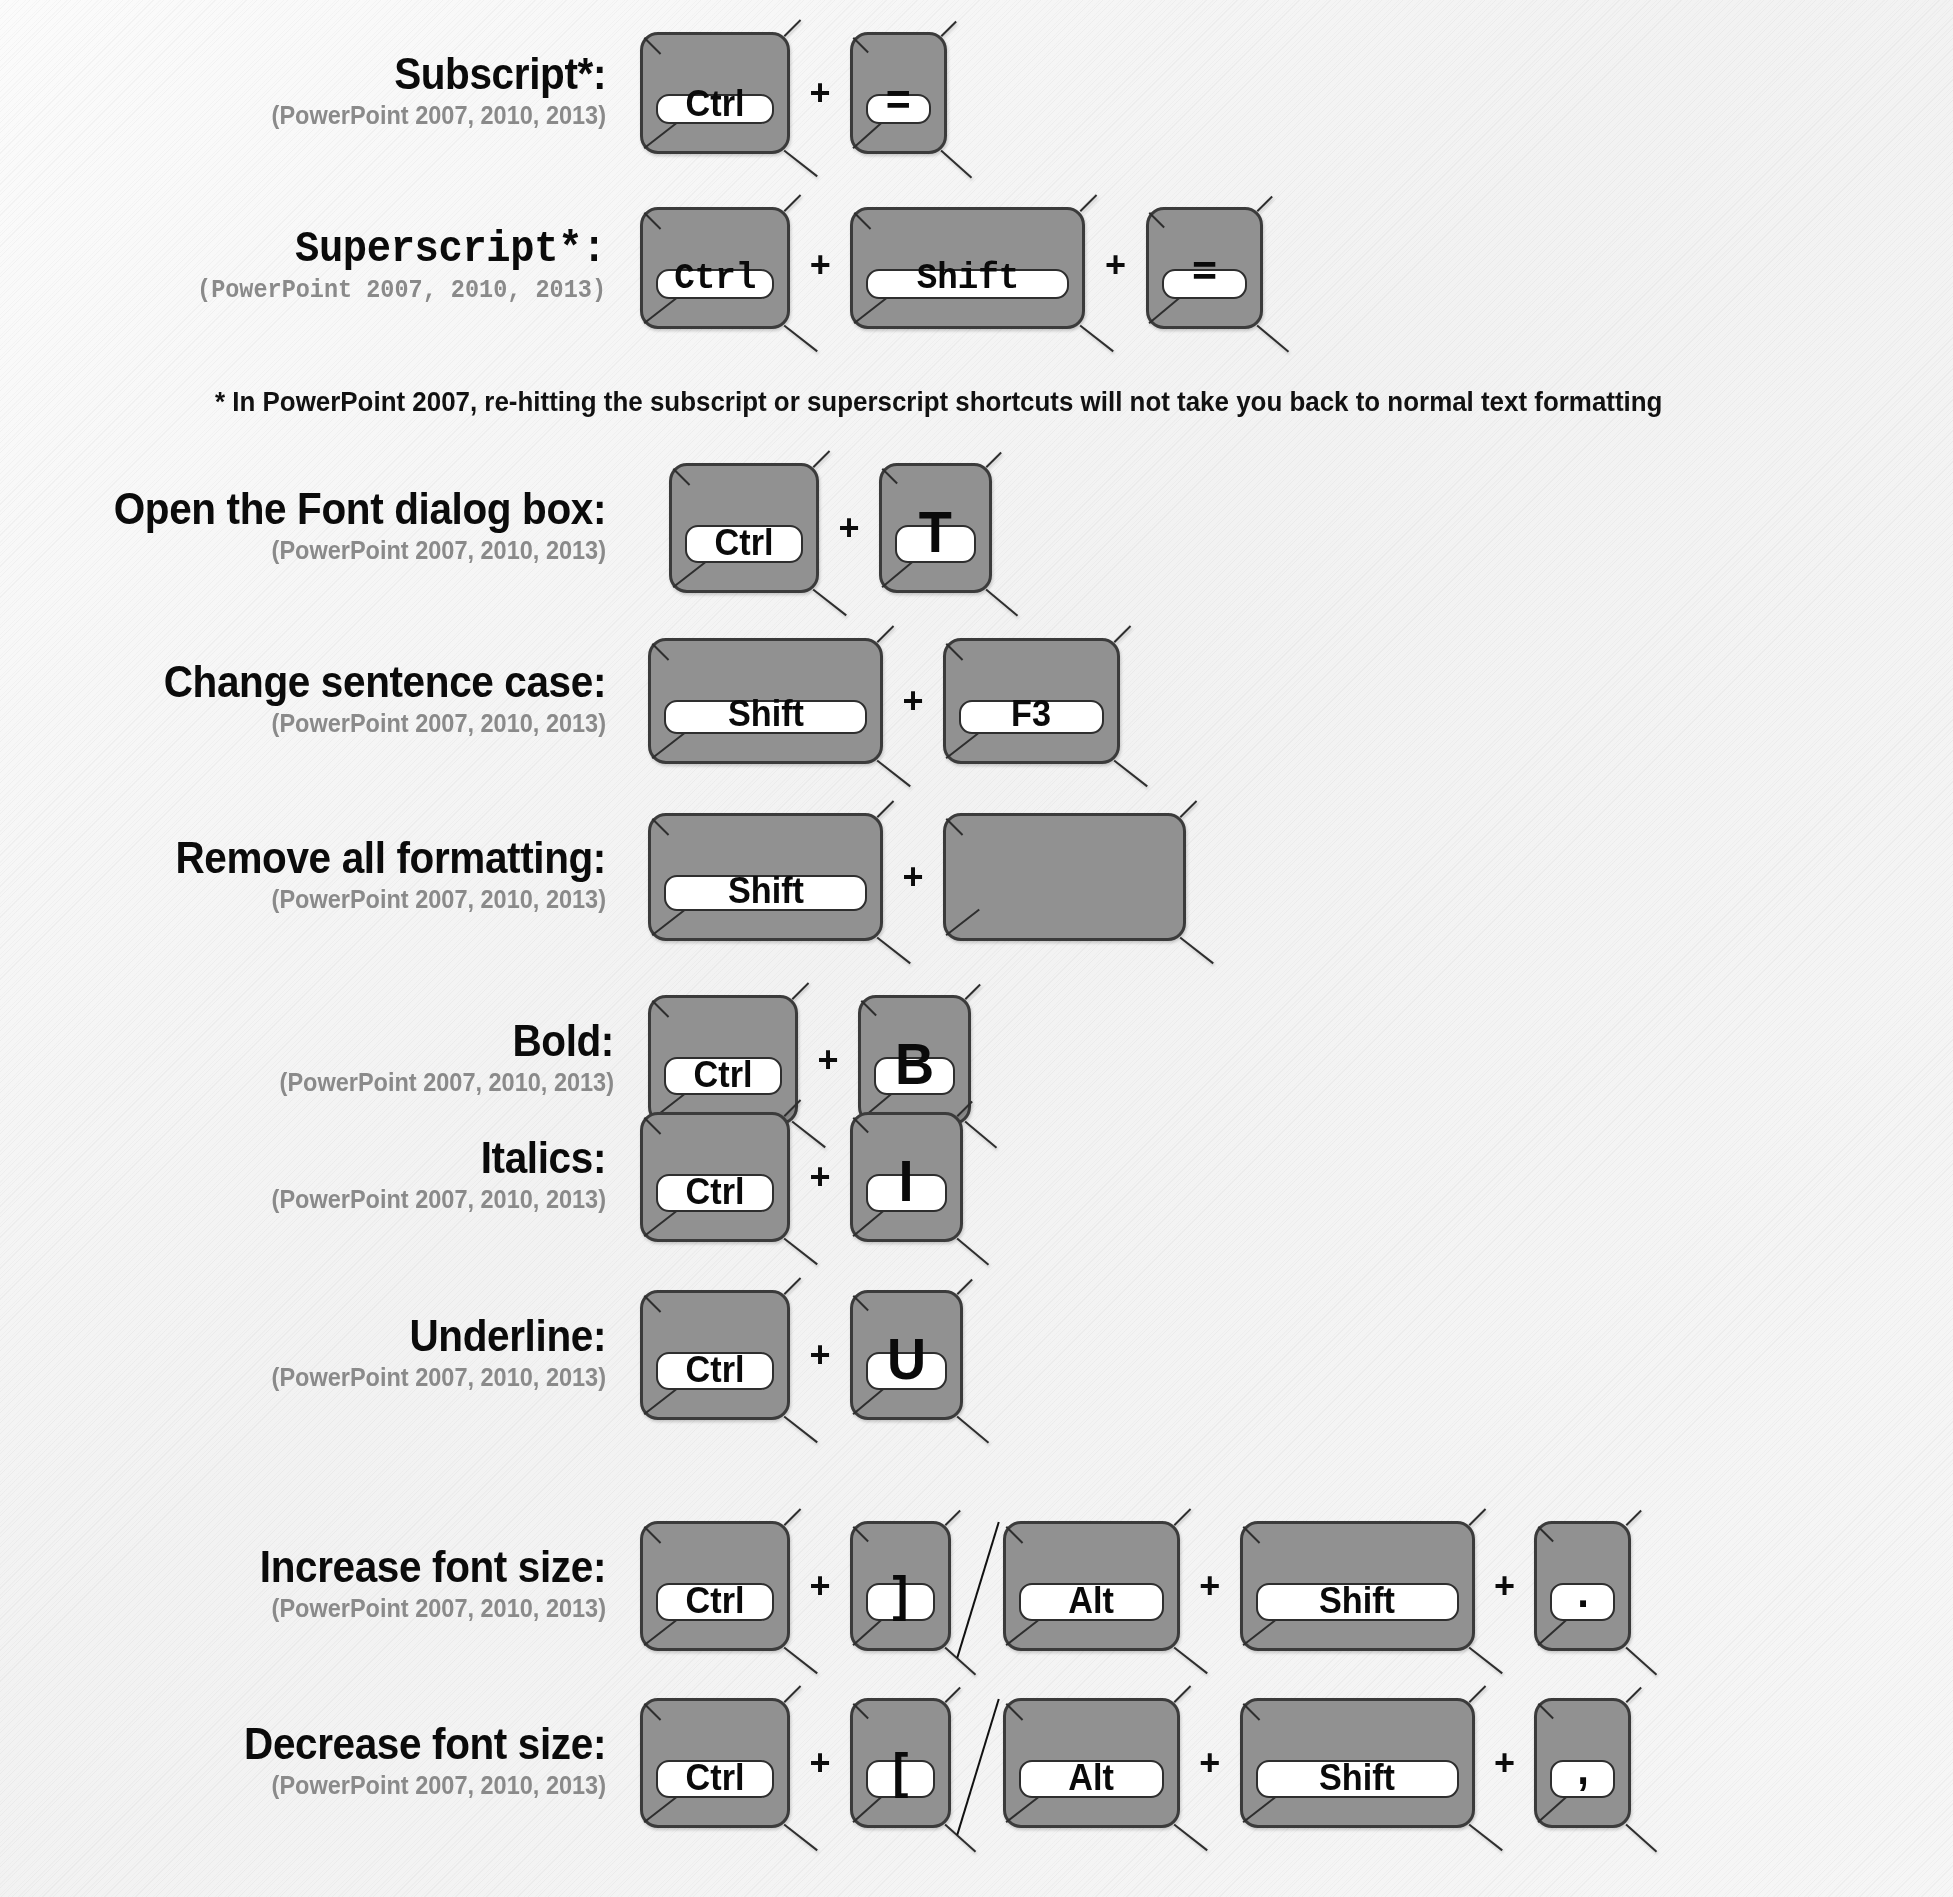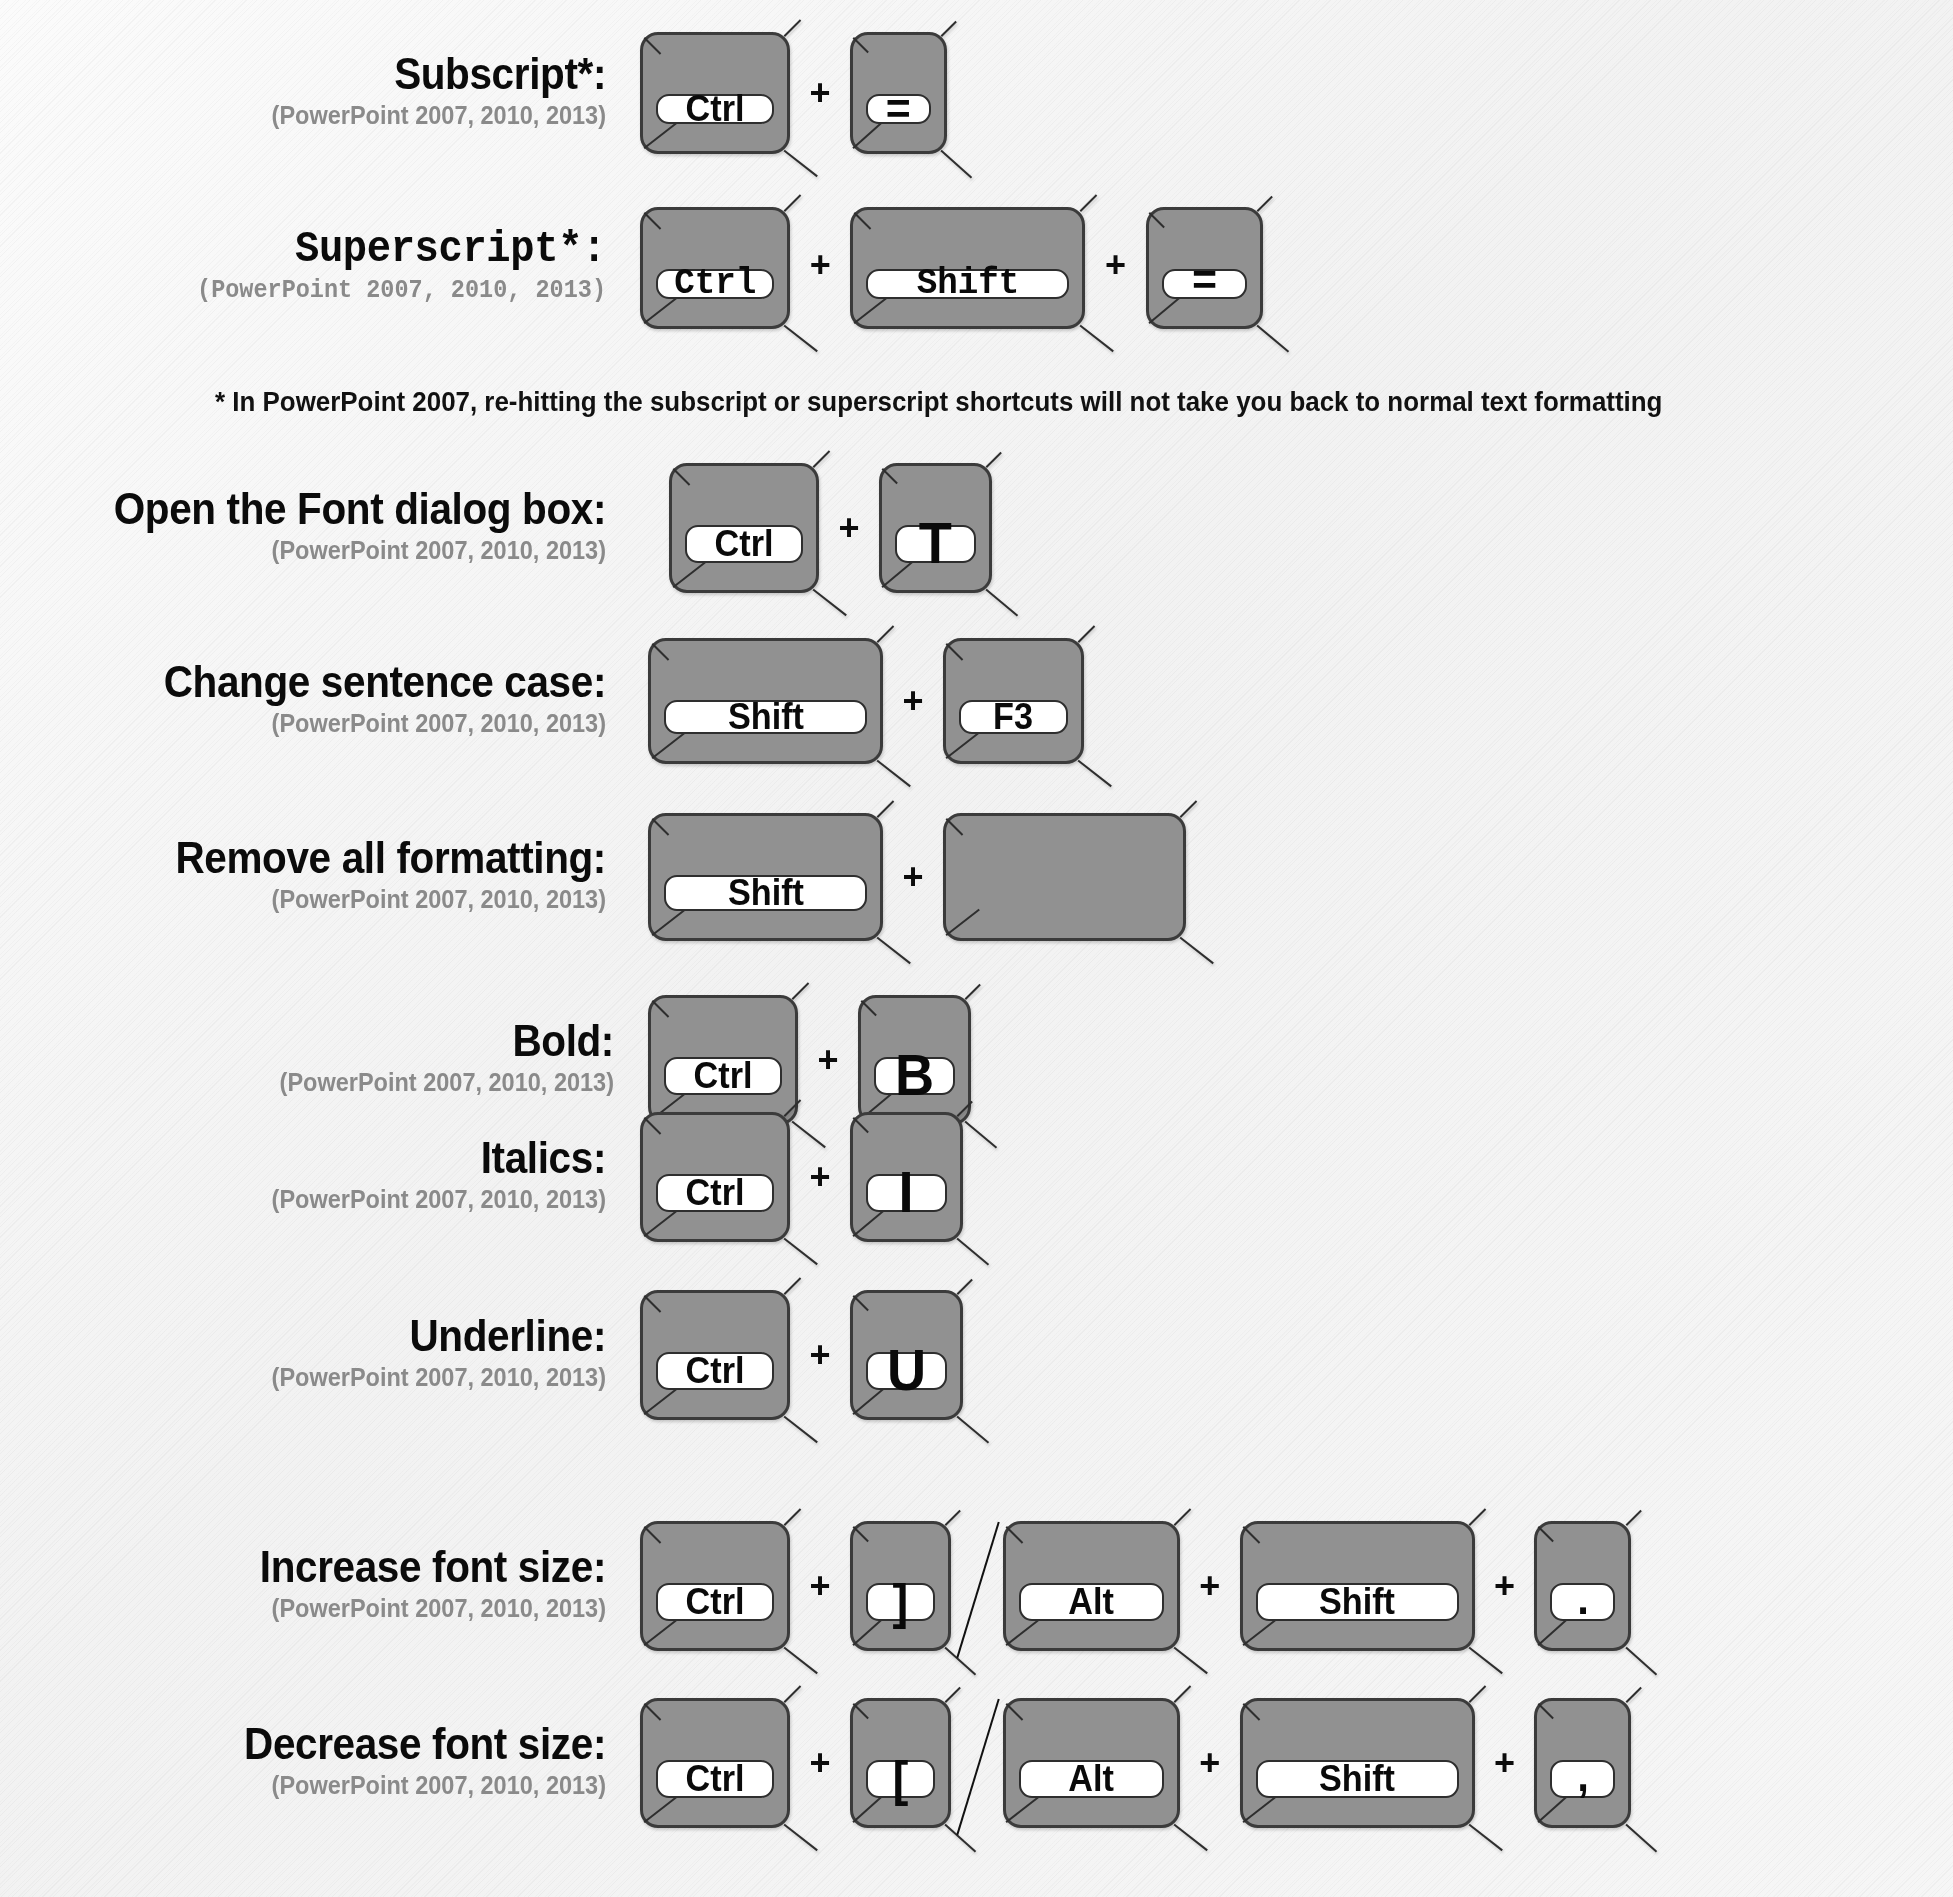--- a/index.html
+++ b/index.html
@@ -85,21 +85,21 @@
     display: inline-block;
     filter: drop-shadow(1.6px 2.4px 1.6px rgba(0,0,0,0.18));
   }
   .key .face {
     position: absolute;
     background: #ffffff;
     border: 2.4px solid #2e2e2e;
     border-radius: 13px;
     box-sizing: border-box;
     display: flex;
-    align-items: center;
+    align-items: flex-end;
     justify-content: center;
     left: 13px;
     right: 13px;
     top: 11.3px;
     bottom: 27.5px;
     z-index: 3;
     margin-top: 48px;
   }
   .key .cap-text {
     font-size: 36px;
@@ -271,21 +271,21 @@
       <div class="key" style="width:235px;height:126px;margin-left:8px;">
         <div class="bev" style="left:1.6px;  top:1.6px;   width:23px; transform:rotate(45deg);"></div>
         <div class="bev" style="right:1.6px; top:1.6px;   width:23px; transform:rotate(135deg); transform-origin:100% 0;"></div>
         <div class="bev" style="left:1.6px;  bottom:1.6px;width:42px; transform:rotate(-38deg); transform-origin:0 100%;"></div>
         <div class="bev" style="right:1.6px; bottom:1.6px;width:42px; transform:rotate(218deg); transform-origin:100% 100%;"></div>
         <div class="face">
           <span class="cap-text">Shift</span>
         </div>
       </div>
       <span class="plus">+</span>
-      <div class="key" style="width:141px;height:126px;">
+      <div class="key" style="width:177px;height:126px;">
         <div class="bev" style="left:1.6px;  top:1.6px;   width:23px; transform:rotate(45deg);"></div>
         <div class="bev" style="right:1.6px; top:1.6px;   width:23px; transform:rotate(135deg); transform-origin:100% 0;"></div>
         <div class="bev" style="left:1.6px;  bottom:1.6px;width:42px; transform:rotate(-38deg); transform-origin:0 100%;"></div>
         <div class="bev" style="right:1.6px; bottom:1.6px;width:42px; transform:rotate(218deg); transform-origin:100% 100%;"></div>
         <div class="face">
           <span class="cap-text">F3</span>
         </div>
       </div>
     </div>
   </div>

